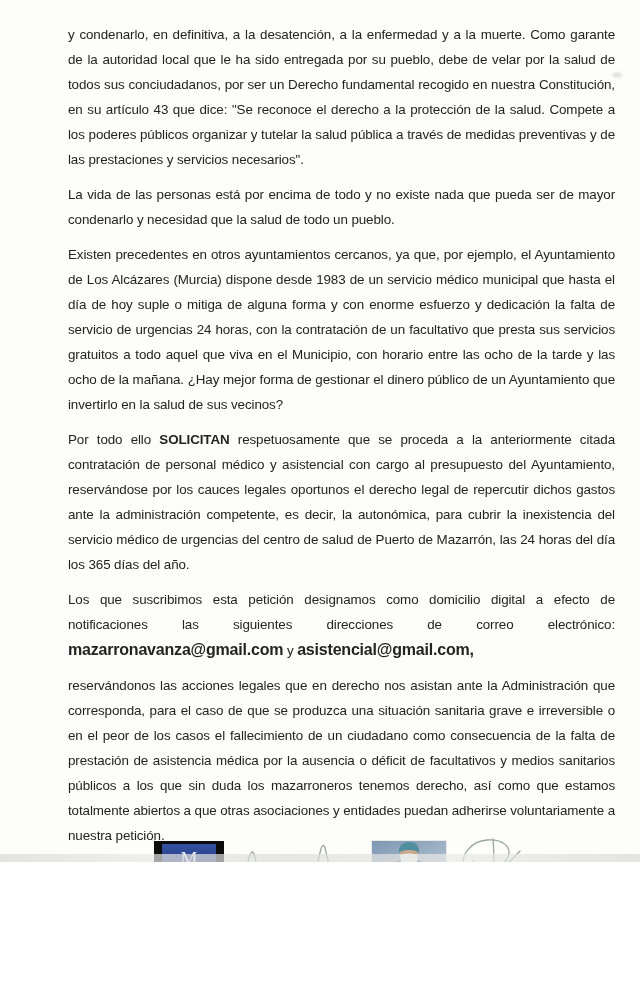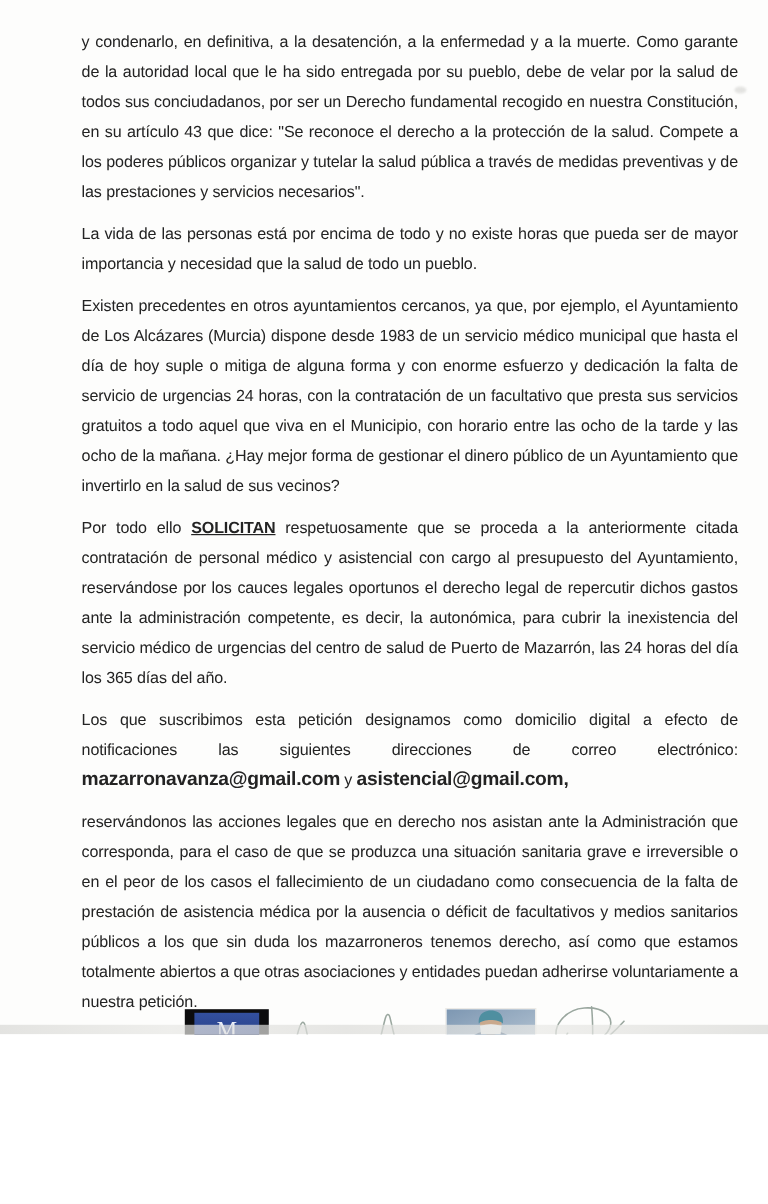--- a/index.html
+++ b/index.html
@@ -17,21 +17,21 @@
   }
   .para{
     margin:0 0 10px 0;
     font-size:13.4px;
     line-height:25px;
     text-align:justify;
     letter-spacing:-0.1px;
     color:#232323;
   }
   .para.no-justify{text-align:left;}
-  .bold{font-weight:bold;text-decoration:underline;}
+  .bold{font-weight:bold;}
   .email{font-weight:bold;font-size:16px;letter-spacing:-0.2px;}
   .date-line{margin-top:12px;}
   
   .logo1{
     position:absolute;left:154px;top:841px;width:70px;height:64px;
     background:#0c0c0d;display:flex;flex-direction:column;align-items:center;
   }
   .logo1-band{
     width:54px;height:28px;margin-top:3px;
     background:linear-gradient(180deg,#33509f,#24397e);
@@ -92,21 +92,21 @@
 </style>
 </head>
 <body>
 
 <div class="page">
 
   <div class="scan-smudge"></div>
 
   <div class="body-text">
     <p class="para">y condenarlo, en definitiva, a la desatención, a la enfermedad y a la muerte. Como garante de la autoridad local que le ha sido entregada por su pueblo, debe de velar por la salud de todos sus conciudadanos, por ser un Derecho fundamental recogido en nuestra Constitución, en su artículo 43 que dice: "Se reconoce el derecho a la protección de la salud. Compete a los poderes públicos organizar y tutelar la salud pública a través de medidas preventivas y de las prestaciones y servicios necesarios".</p>
-    <p class="para">La vida de las personas está por encima de todo y no existe horas que pueda ser de mayor importancia y necesidad que la salud de todo un pueblo.</p>
+    <p class="para">La vida de las personas está por encima de todo y no existe nada que pueda ser de mayor condenarlo y necesidad que la salud de todo un pueblo.</p>
     <p class="para">Existen precedentes en otros ayuntamientos cercanos, ya que, por ejemplo, el Ayuntamiento de Los Alcázares (Murcia) dispone desde 1983 de un servicio médico municipal que hasta el día de hoy suple o mitiga de alguna forma y con enorme esfuerzo y dedicación la falta de servicio de urgencias 24 horas, con la contratación de un facultativo que presta sus servicios gratuitos a todo aquel que viva en el Municipio, con horario entre las ocho de la tarde y las ocho de la mañana. ¿Hay mejor forma de gestionar el dinero público de un Ayuntamiento que invertirlo en la salud de sus vecinos?</p>
     <p class="para"><span>Por todo ello </span><span class="bold">SOLICITAN</span><span> respetuosamente que se proceda a la anteriormente citada contratación de personal médico y asistencial con cargo al presupuesto del Ayuntamiento, reservándose por los cauces legales oportunos el derecho legal de repercutir dichos gastos ante la administración competente, es decir, la autonómica, para cubrir la inexistencia del servicio médico de urgencias del centro de salud de Puerto de Mazarrón, las 24 horas del día los 365 días del año.</span></p>
     <p class="para"><span>Los que suscribimos esta petición designamos como domicilio digital a efecto de notificaciones las siguientes direcciones de correo electrónico: </span><span class="email">mazarronavanza@gmail.com</span><span> y </span><span class="email">asistencial@gmail.com</span><span class="email">,</span></p>
     <p class="para">reservándonos las acciones legales que en derecho nos asistan ante la Administración que corresponda, para el caso de que se produzca una situación sanitaria grave e irreversible o en el peor de los casos el fallecimiento de un ciudadano como consecuencia de la falta de prestación de asistencia médica por la ausencia o déficit de facultativos y medios sanitarios públicos a los que sin duda los mazarroneros tenemos derecho, así como que estamos totalmente abiertos a que otras asociaciones y entidades puedan adherirse voluntariamente a nuestra petición.</p>
     <p class="para no-justify date-line">En Mazarrón, a diecinueve de agosto de dos mil veintiuno.</p>
   </div>
 
   <div class="logo1">
     <div class="logo1-band">
       <span class="logo1-m">M</span>

